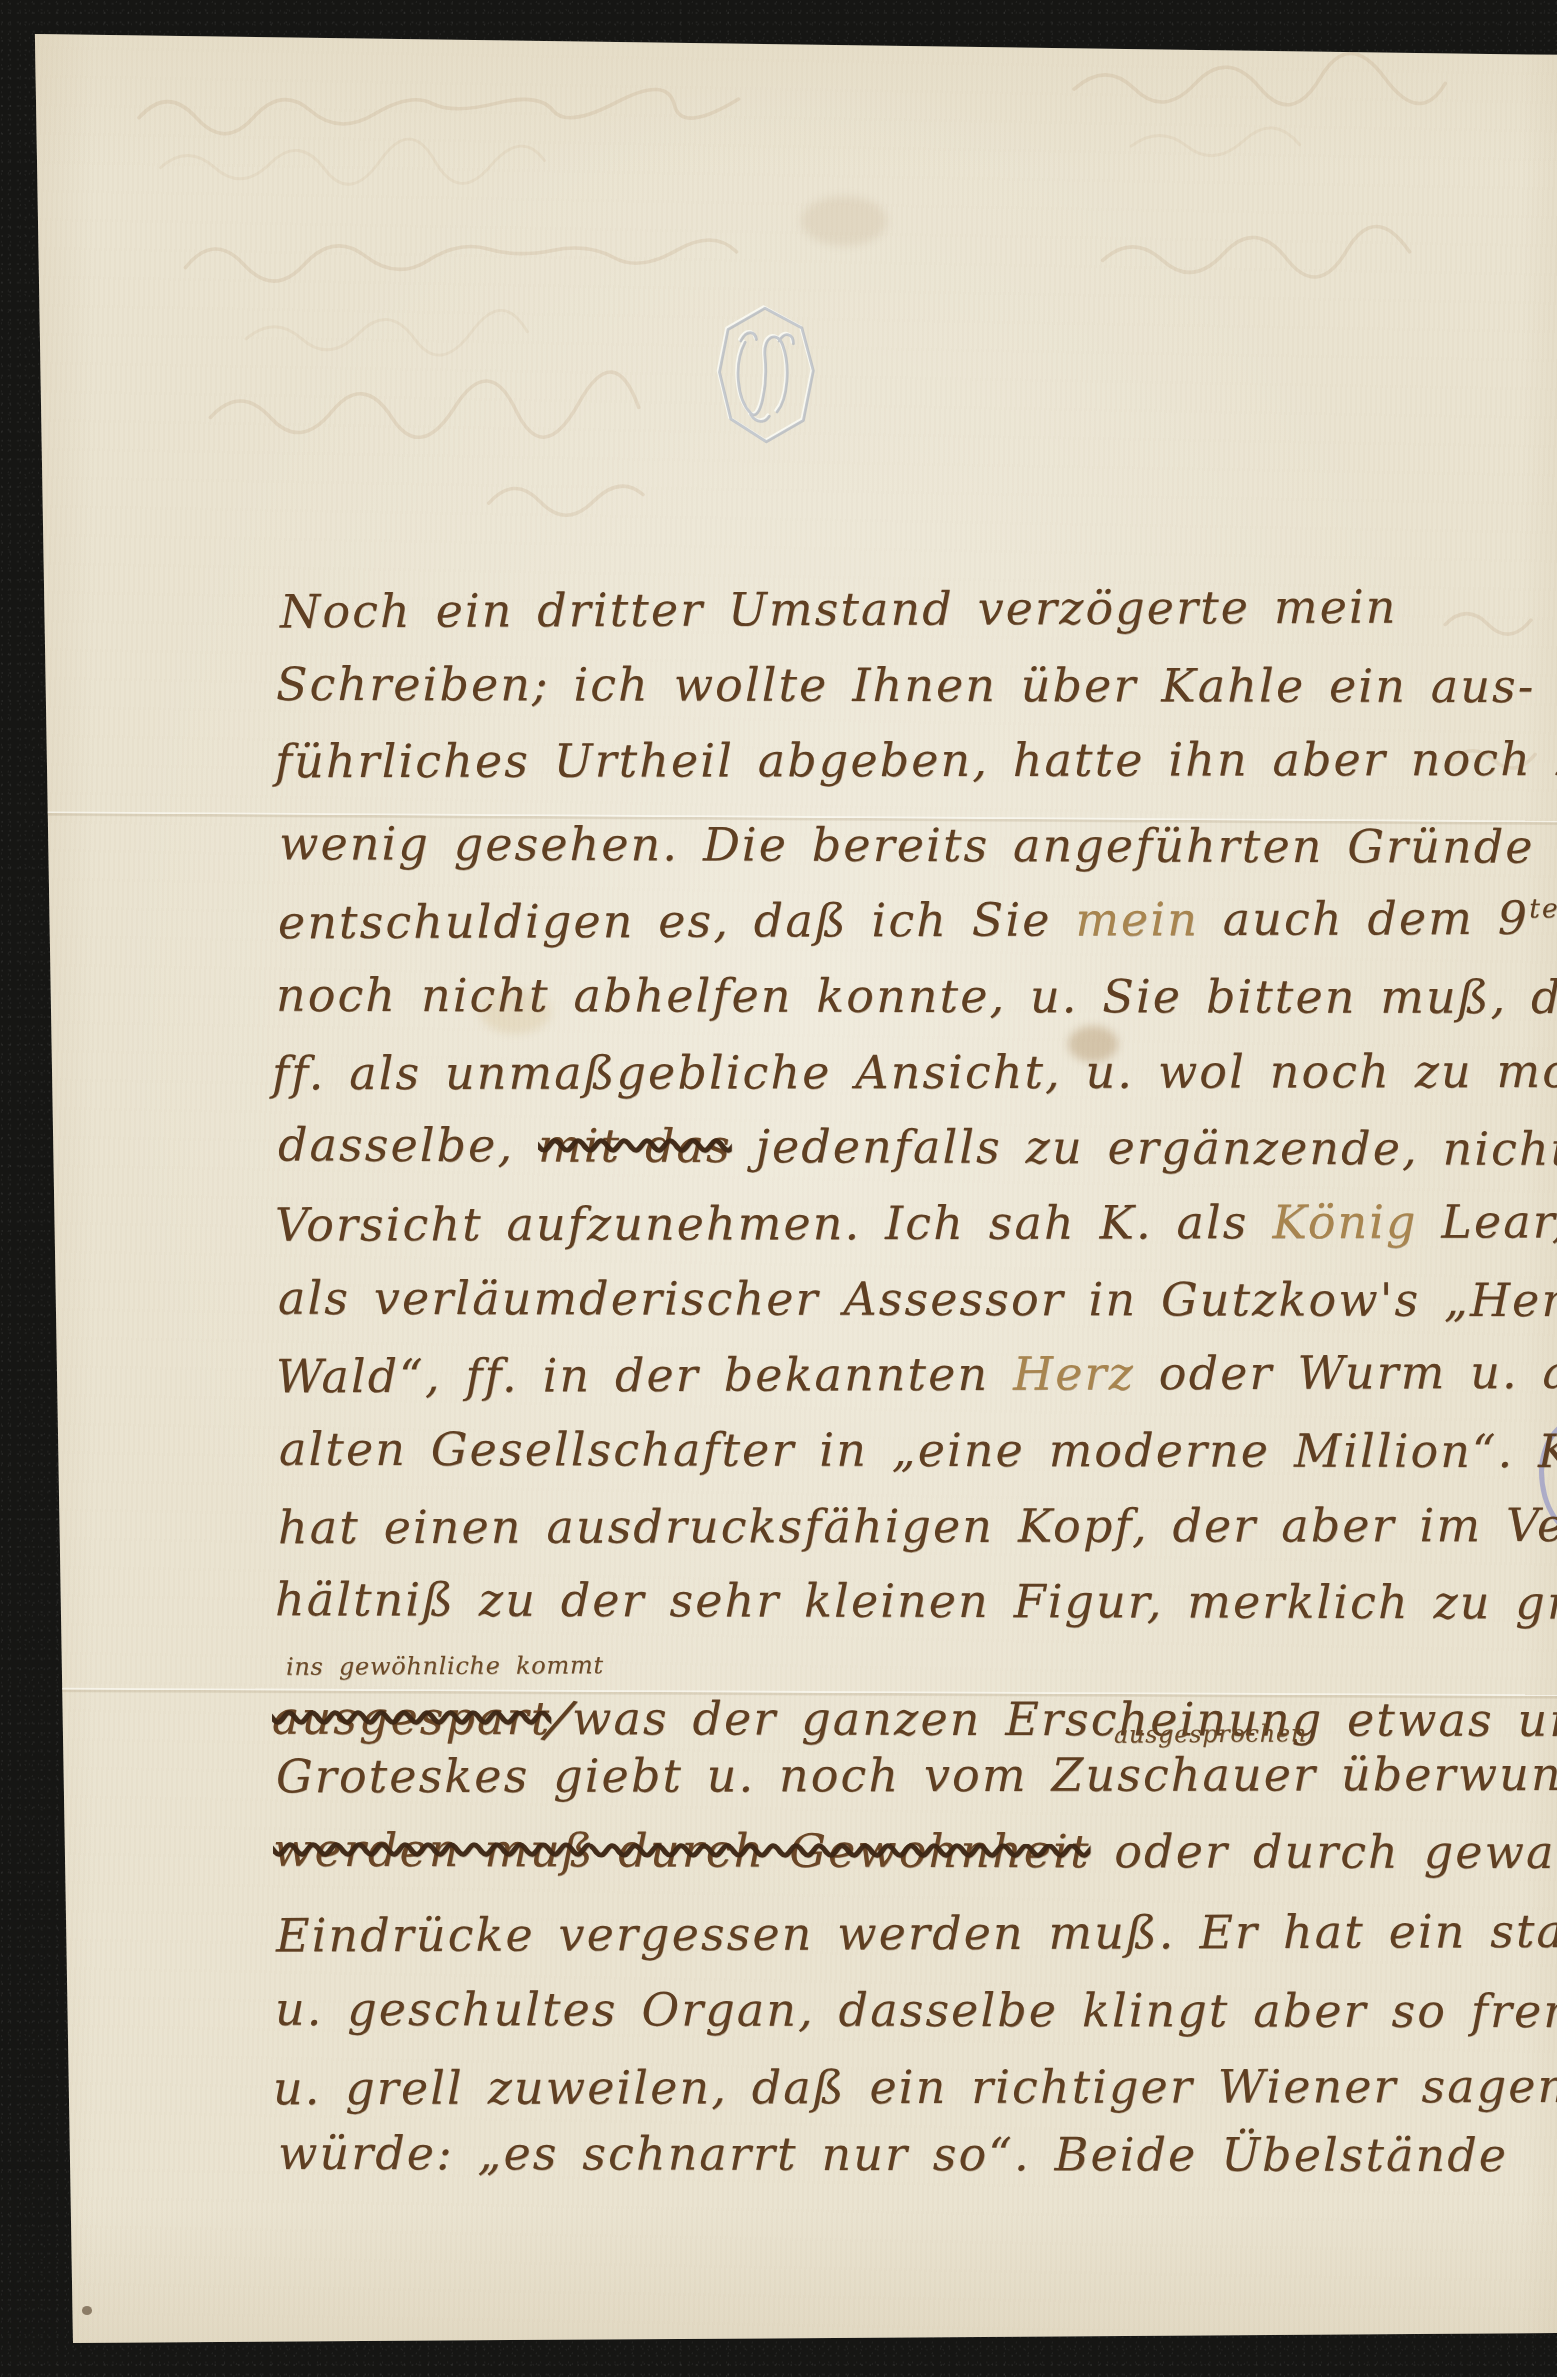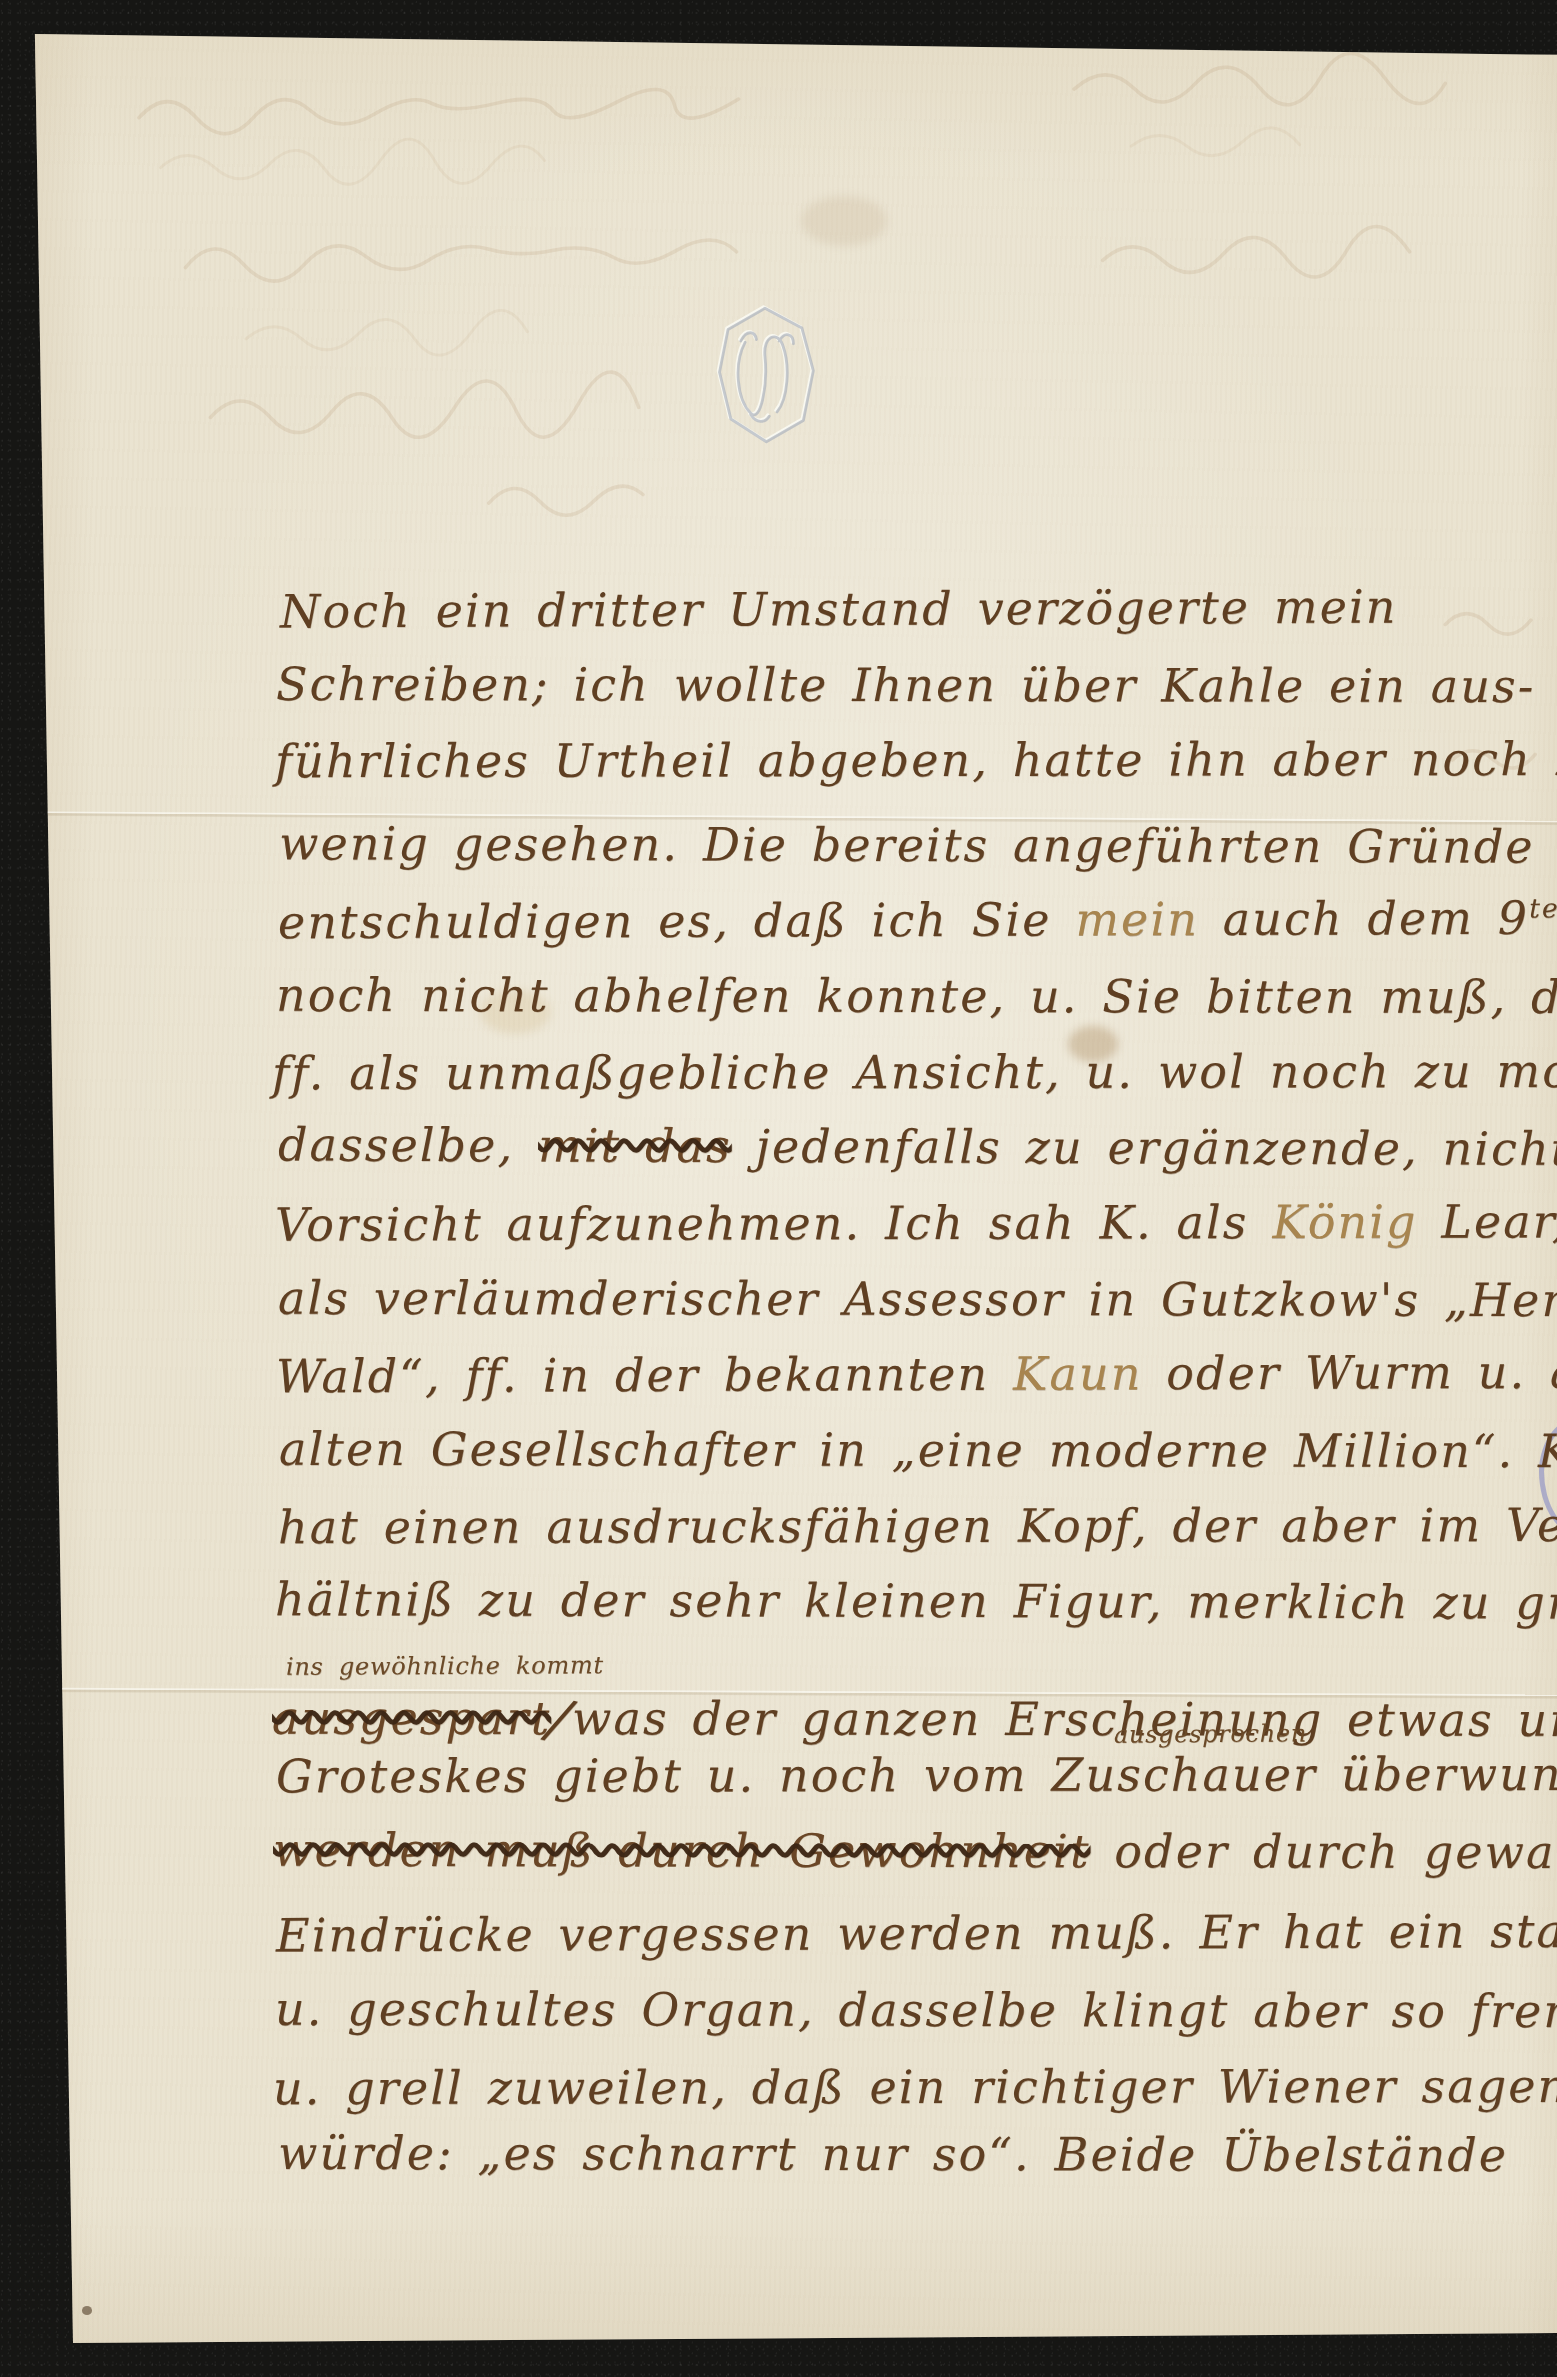--- a/index.html
+++ b/index.html
@@ -111,21 +111,21 @@
 <div class="hw" style="top: 553px; left: 248px; transform: rotate(-0.25deg);"><span class="seg-n">Noch ein dritter Umstand verzögerte mein</span></div>
     <div class="hw" style="top: 629px; left: 244px; transform: rotate(0.1deg);"><span class="seg-n">Schreiben; ich wollte Ihnen über Kahle ein aus-</span></div>
     <div class="hw" style="top: 704px; left: 243px; transform: rotate(-0.1deg);"><span class="seg-n">führliches Urtheil abgeben, hatte ihn aber noch zu</span></div>
     <div class="hw" style="top: 789px; left: 247px; transform: rotate(0.15deg);"><span class="seg-n">wenig gesehen. Die bereits angeführten Gründe</span></div>
     <div class="hw" style="top: 864px; left: 246px; transform: rotate(-0.2deg);"><span class="seg-n">entschuldigen es, daß ich Sie </span><span class="seg-f">mein</span><span class="seg-n"> auch dem 9</span><span class="seg-sup">ten</span></div>
     <div class="hw" style="top: 940px; left: 244px; transform: rotate(0.1deg);"><span class="seg-n">noch nicht abhelfen konnte, u. Sie bitten muß, das</span></div>
     <div class="hw" style="top: 1016px; left: 240px; transform: rotate(-0.1deg);"><span class="seg-n">ff. als unmaßgebliche Ansicht, u. wol noch zu modifi-</span></div>
     <div class="hw" style="top: 1091px; left: 246px; transform: rotate(0.2deg);"><span class="seg-n">dasselbe, </span><span class="seg-w">mit das</span><span class="seg-n"> jedenfalls zu ergänzende, nicht ohne</span></div>
     <div class="hw" style="top: 1167px; left: 243px; transform: rotate(-0.15deg);"><span class="seg-n">Vorsicht aufzunehmen. Ich sah K. als </span><span class="seg-f">König</span><span class="seg-n"> Lear,</span></div>
     <div class="hw" style="top: 1243px; left: 246px; transform: rotate(0.1deg);"><span class="seg-n">als verläumderischer Assessor in Gutzkow's „Herz u</span></div>
-    <div class="hw" style="top: 1318px; left: 244px; transform: rotate(-0.2deg);"><span class="seg-n">Wald“, ff. in der bekannten </span><span class="seg-f">Kaun</span><span class="seg-n"> oder Wurm u. als</span></div>
+    <div class="hw" style="top: 1318px; left: 244px; transform: rotate(-0.2deg);"><span class="seg-n">Wald“, ff. in der bekannten </span><span class="seg-f">Herz</span><span class="seg-n"> oder Wurm u. als</span></div>
     <div class="hw" style="top: 1394px; left: 247px; transform: rotate(0.1deg);"><span class="seg-n">alten Gesellschafter in „eine moderne Million“. K.</span></div>
     <div class="hw" style="top: 1470px; left: 246px; transform: rotate(-0.1deg);"><span class="seg-n">hat einen ausdrucksfähigen Kopf, der aber im Ver-</span></div>
     <div class="hw" style="top: 1545px; left: 243px; transform: rotate(0.15deg);"><span class="seg-n">hältniß zu der sehr kleinen Figur, merklich zu groß</span></div>
     <div class="hw insert" style="top: 1622px; left: 254px; transform: rotate(-0.3deg);"><span class="seg-n">ins gewöhnliche kommt</span></div>
     <div class="hw" style="top: 1656px; left: 240px; transform: rotate(0.1deg);"><span class="seg-w">ausgespart</span><span class="seg-slash">/</span><span class="seg-n">was der ganzen Erscheinung etwas ungewollt</span></div>
     <div class="hw insert" style="top: 1690px; left: 1082px; transform: rotate(-0.4deg);"><span class="seg-n">ausgesprochen</span></div>
     <div class="hw" style="top: 1719px; left: 244px; transform: rotate(-0.1deg);"><span class="seg-n">Groteskes giebt u. noch vom Zuschauer überwunden</span></div>
     <div class="hw" style="top: 1795px; left: 241px; transform: rotate(0.1deg);"><span class="seg-w">werden muß durch Gewohnheit</span><span class="seg-n"> oder durch gewaltige</span></div>
     <div class="hw" style="top: 1877px; left: 244px; transform: rotate(-0.2deg);"><span class="seg-n">Eindrücke vergessen werden muß. Er hat ein starkes</span></div>
     <div class="hw" style="top: 1954px; left: 243px; transform: rotate(0.1deg);"><span class="seg-n">u. geschultes Organ, dasselbe klingt aber so fremd</span></div>

